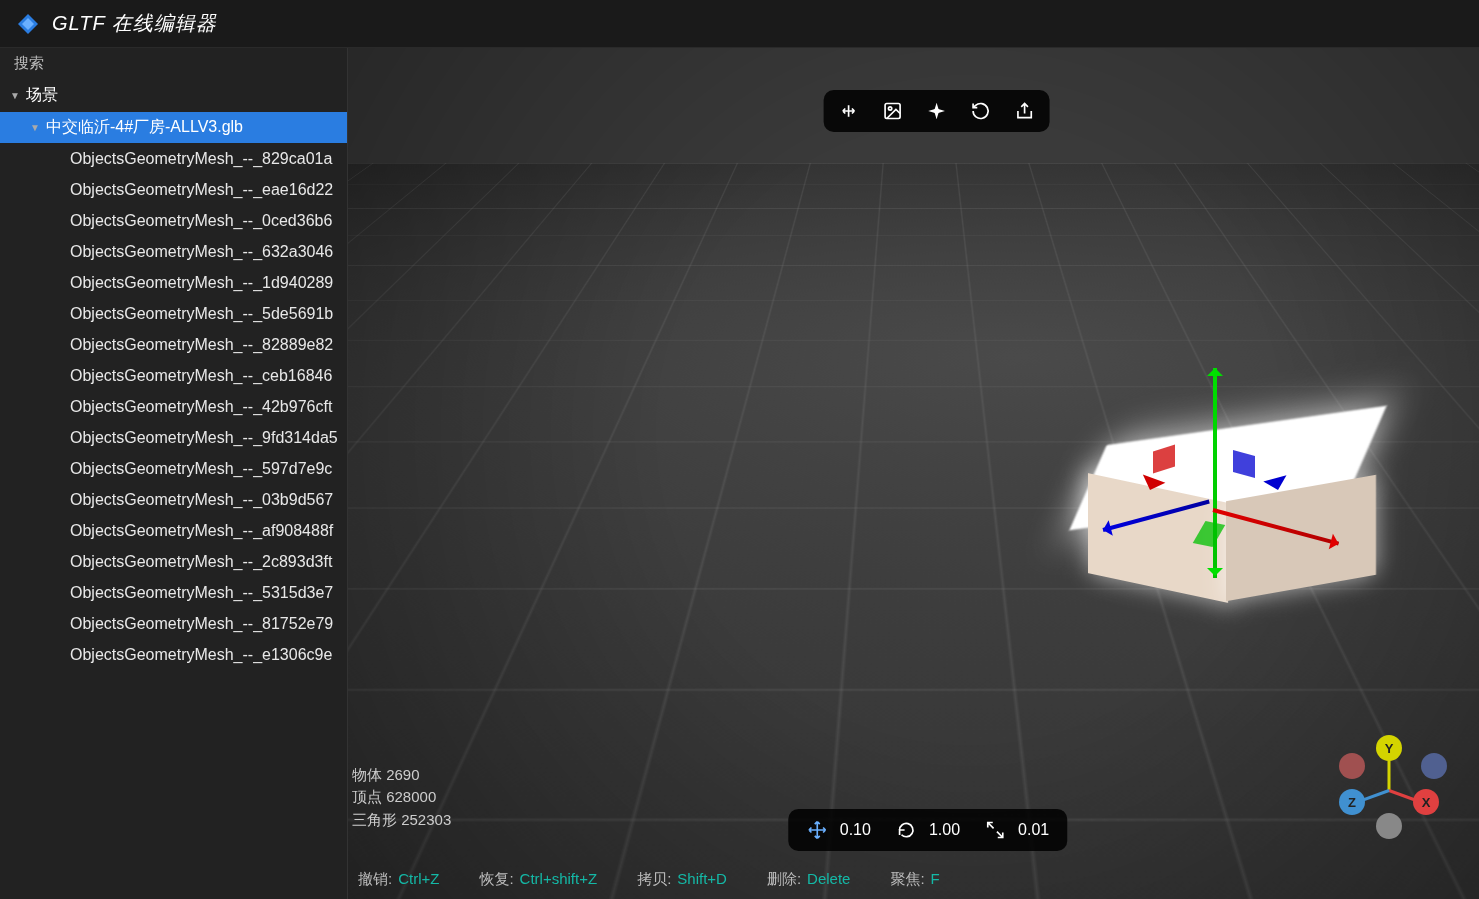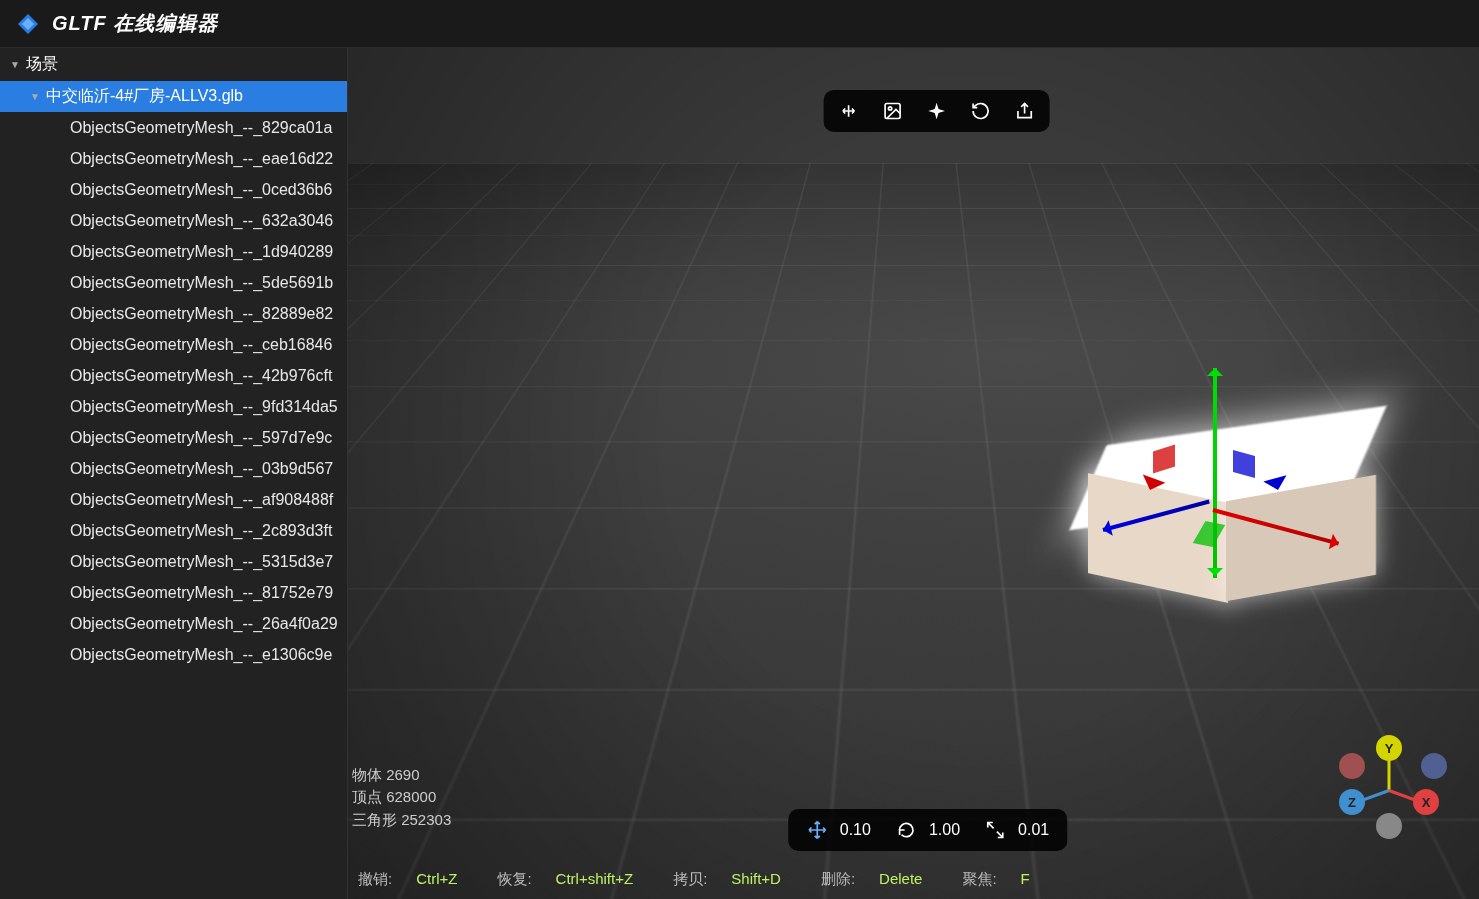--- a/index.html
+++ b/index.html
@@ -21,21 +21,21 @@
   padding: 0 16px;
   gap: 12px;
   border-bottom: 1px solid #2a2a2a;
 }
 .logo-icon {
   width: 24px; height: 24px;
   display: flex; align-items: center; justify-content: center;
 }
 .app-title {
   font-size: 20px;
-  font-weight: bold;
+  font-weight: normal;
   letter-spacing: 1px;
   font-style: italic;
 }
 .main {
   flex: 1;
   display: flex;
   overflow: hidden;
 }
 .sidebar {
   width: 348px;
@@ -204,21 +204,21 @@
 .bottom-controls .grp { display:flex; align-items:center; gap:12px; }
 .bottom-controls .ico { width:22px; height:22px; display:flex; align-items:center; justify-content:center; }
 .shortcuts {
   position: absolute;
   left: 10px; bottom: 10px;
   font-size: 15px;
   color: #bbb;
   display: flex;
   gap: 40px;
 }
-.shortcuts span.k { color: #bef264; margin-left: 24px;}
+.shortcuts span.k { color: #14b8a6; margin-left: 6px;}
 .axis-widget {
   position: absolute;
   right: 40px; bottom: 60px;
   width: 100px; height: 100px;
 }
 .axis-widget .ball {
   position: absolute;
   width: 26px; height: 26px;
   border-radius: 50%;
   display: flex; align-items:center; justify-content:center;
@@ -247,20 +247,21 @@
     <svg width="24" height="24" viewBox="0 0 24 24">
         <polygon points="12,2 22,12 12,22 2,12" fill="#2a7de1"></polygon>
         <polygon points="12,6 18,12 12,18 6,12" fill="#6ab0ff"></polygon>
       </svg>
   </span>
   <span class="app-title">GLTF 在线编辑器</span>
 </div>
 
 <div class="main">
   <div class="sidebar">
+    <div class="search-bar">搜索</div>
     <div class="scene-header">
       <span class="tri">▼</span>
       <span>场景</span>
     </div>
     <div class="tree">
       <div class="tree-item selected">
         <span class="tri">▼</span>
         <span>中交临沂-4#厂房-ALLV3.glb</span>
       </div>
       <div id="tree-children">
@@ -273,21 +274,20 @@
           <div class="tree-item tree-child">ObjectsGeometryMesh_--_82889e82</div>
           <div class="tree-item tree-child">ObjectsGeometryMesh_--_ceb16846</div>
           <div class="tree-item tree-child">ObjectsGeometryMesh_--_42b976cft</div>
           <div class="tree-item tree-child">ObjectsGeometryMesh_--_9fd314da5</div>
           <div class="tree-item tree-child">ObjectsGeometryMesh_--_597d7e9c</div>
           <div class="tree-item tree-child">ObjectsGeometryMesh_--_03b9d567</div>
           <div class="tree-item tree-child">ObjectsGeometryMesh_--_af908488f</div>
           <div class="tree-item tree-child">ObjectsGeometryMesh_--_2c893d3ft</div>
           <div class="tree-item tree-child">ObjectsGeometryMesh_--_5315d3e7</div>
           <div class="tree-item tree-child">ObjectsGeometryMesh_--_81752e79</div>
-          <div class="tree-item tree-child">ObjectsGeometryMesh_--_26a4f0a29</div>
           <div class="tree-item tree-child">ObjectsGeometryMesh_--_e1306c9e</div>
         </div>
     </div>
   </div>
 
   <div class="viewport">
     <div class="grid-plane"></div>
     <div class="vignette"></div>
 
     <div class="model">

